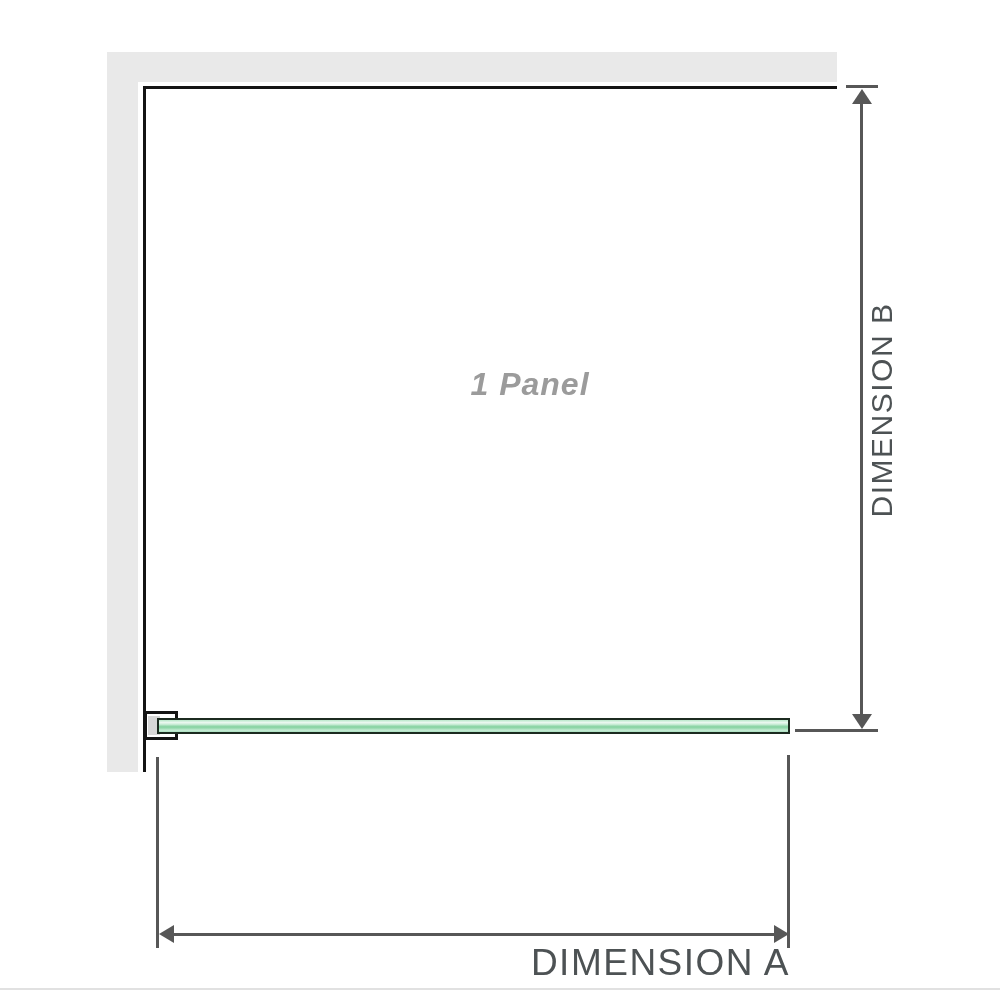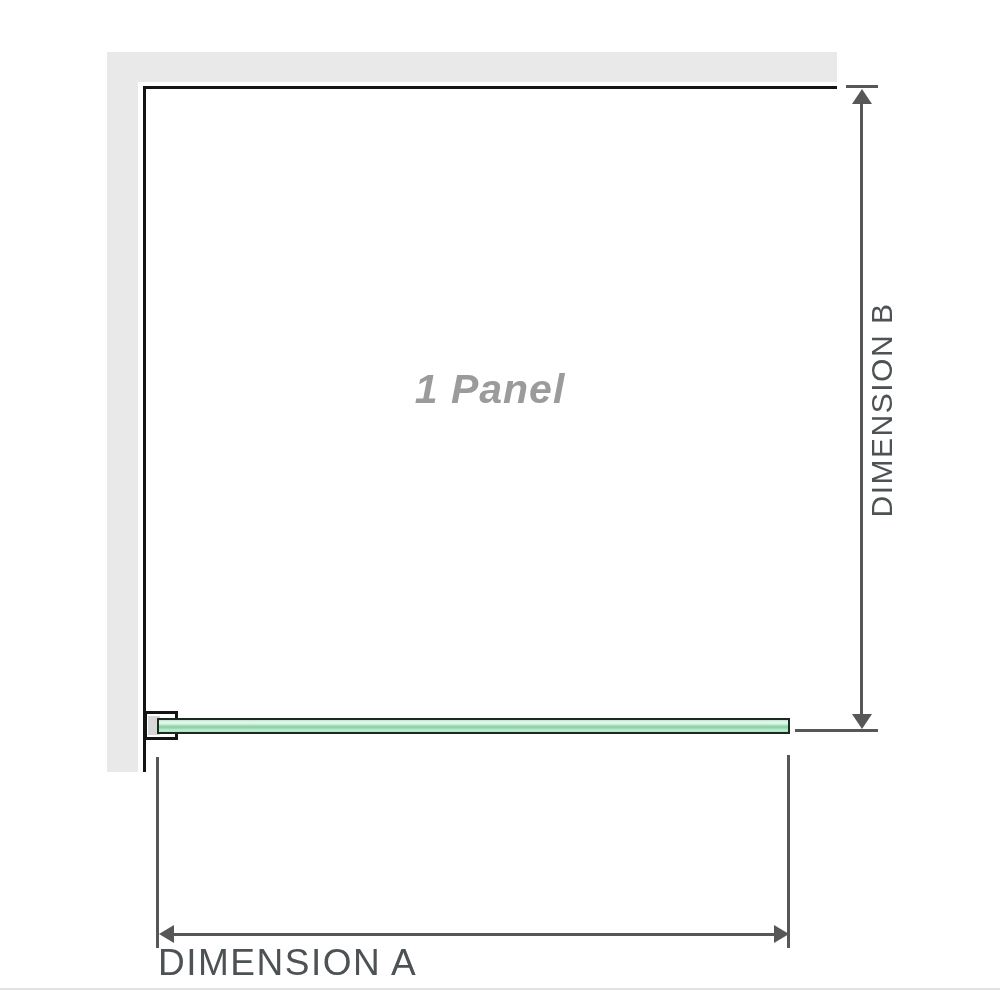--- a/index.html
+++ b/index.html
@@ -22,25 +22,26 @@
   .wall-left { left: 107px; top: 52px; width: 31px;  height: 720px; background: #e9e9e9; }
 
   
   .edge-top  { left: 143px; top: 86px; width: 694px; height: 3px; background: #141414; }
   .edge-left { left: 143px; top: 86px; width: 3px; height: 686px; background: #141414; }
 
   
   .panel-label {
     left: 143px; top: 366px; width: 694px;
     text-align: center;
-    font-size: 41px;
+    font-size: 32px;
     font-style: italic;
     font-weight: bold;
     color: #9b9b9b;
     letter-spacing: 1px;
+    padding-left: 40px;
   }
 
   
   .clamp {
     left: 144px; top: 711px; width: 34px; height: 29px;
     box-sizing: border-box;
     border: 3px solid #141414;
     background: #ffffff;
   }
   .clamp-inner {
@@ -102,21 +103,21 @@
     border-right: 15px solid #575757;
   }
   .arrow-right {
     left: 774px; top: 925px; width: 0; height: 0;
     border-top: 9px solid transparent;
     border-bottom: 9px solid transparent;
     border-left: 15px solid #575757;
   }
   .dima-label {
     left: 158px; top: 942px; width: 632px;
-    text-align: left;
+    text-align: right;
     font-size: 37px;
   }
 
   
   .bottom-separator { left: 0; top: 988px; width: 1000px; height: 2px; background: #e1e1e1; }
 </style>
 </head>
 <body>
 
 <div class="canvas">

